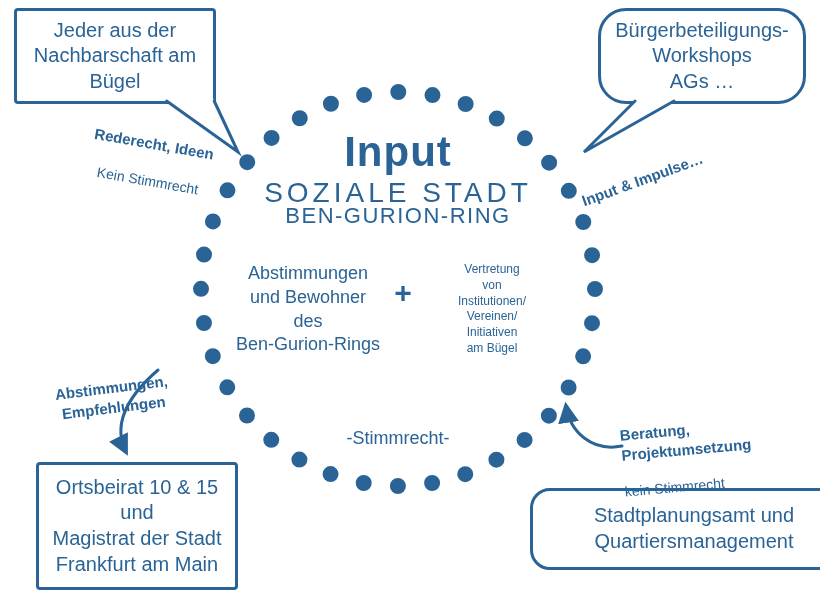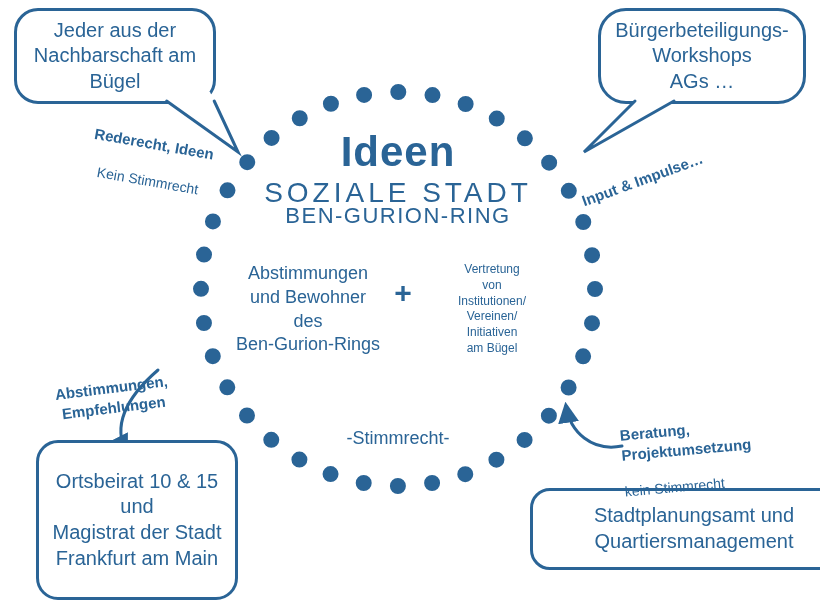--- a/index.html
+++ b/index.html
@@ -19,23 +19,23 @@
   .svg-top   { z-index: 3; pointer-events: none; }
 
   .bubble {
     position: absolute; z-index: 2;
     background: #ffffff;
     border: 3px solid var(--blue);
     display: flex; align-items: center; justify-content: center;
     text-align: center; white-space: pre-line;
     font-size: 20px; line-height: 1.28; color: var(--blue);
   }
-  #b-tl { left: 14px;  top: 8px;   width: 202px; height: 96px;  border-radius: 24px; }
+  #b-tl { left: 14px;  top: 8px;   width: 202px; height: 96px;  border-radius: 4px; }
   #b-tr { left: 598px; top: 8px;   width: 208px; height: 96px;  border-radius: 28px; }
-  #b-bl { left: 36px;  top: 440px; width: 202px; height: 160px; border-radius: 22px; }
+  #b-bl { left: 36px;  top: 462px; width: 202px; height: 128px; border-radius: 4px; }
   #b-br { left: 530px; top: 488px; width: 328px; height: 82px;  border-radius: 20px; }
 
   .ctr { position: absolute; z-index: 2; left: 0; color: var(--blue); text-align: center; white-space: pre-line; }
   #title  { left: 398px; top: 128px; transform: translateX(-50%); font-size: 42px; font-weight: bold; letter-spacing: 1px; }
   #sub1   { left: 398px; top: 177px; transform: translateX(-50%); font-size: 28px; letter-spacing: 4px; }
   #sub2   { left: 398px; top: 203px; transform: translateX(-50%); font-size: 22px; letter-spacing: 1.5px; }
   #colL   { left: 308px; top: 262px; transform: translateX(-50%); font-size: 18px; line-height: 1.32; width: 180px; }
   #plus   { left: 403px; top: 276px; transform: translateX(-50%); font-size: 30px; font-weight: bold; }
   #colR   { left: 492px; top: 262px; transform: translateX(-50%); font-size: 12px; line-height: 1.32; width: 180px; }
   #vote   { left: 398px; top: 428px; transform: translateX(-50%); font-size: 18px; }
@@ -87,21 +87,21 @@
   <div class="label" id="lab-bl">
     <div class="b">Abstimmungen,
 Empfehlungen</div>
   </div>
   <div class="label" id="lab-br">
     <div class="b">Beratung,
 Projektumsetzung</div>
     <div class="n">kein Stimmrecht</div>
   </div>
 
-  <div class="ctr" id="title">Ideen</div>
+  <div class="ctr" id="title">Input</div>
   <div class="ctr" id="sub1">SOZIALE STADT</div>
   <div class="ctr" id="sub2">BEN-GURION-RING</div>
   <div class="ctr" id="colL">Abstimmungen
 und Bewohner
 des
 Ben-Gurion-Rings</div>
   <div class="ctr" id="plus">+</div>
   <div class="ctr" id="colR">Vertretung
 von
 Institutionen/

